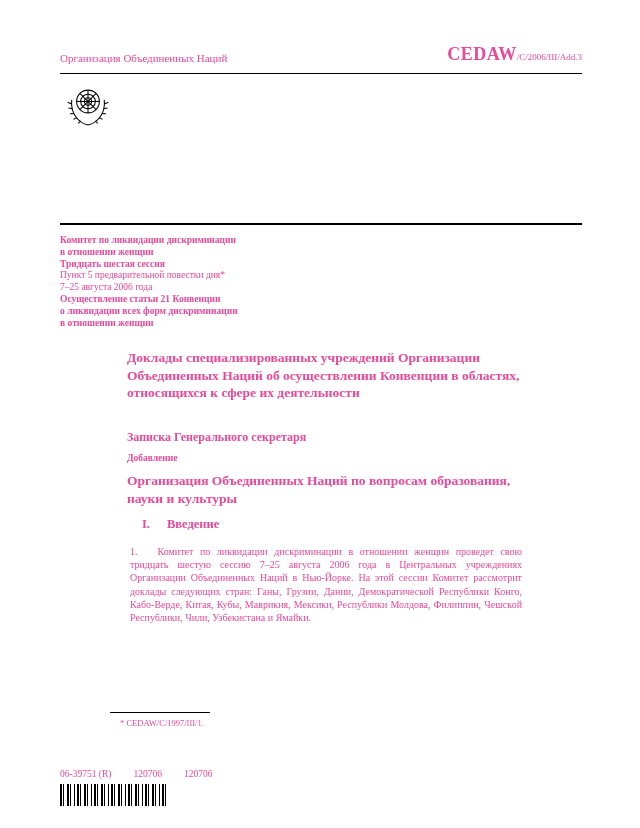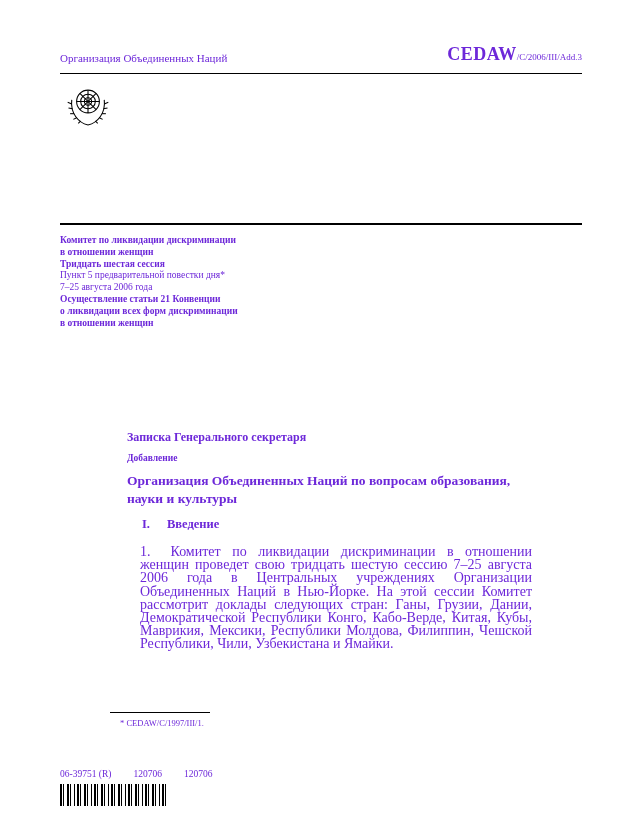--- a/index.html
+++ b/index.html
@@ -4,21 +4,21 @@
 <style>
   html, body { margin: 0; padding: 0; background: #888; }
   .page {
     position: relative;
     width: 640px;
     height: 828px;
     margin: 0 auto;
     background: #ffffff;
     outline: 1px solid #cccccc;
     font-family: "Liberation Serif", serif;
-    color: #6d28d9;
+    color: #ec4899;
     overflow: hidden;
   }
   
   .org-name {
     position: absolute; left: 60px; top: 52px;
     font-size: 11px;
   }
   .doc-symbol {
     position: absolute; right: 58px; top: 44px;
     text-align: right; white-space: nowrap;
@@ -65,22 +65,22 @@
   .agency-title {
     position: absolute; left: 127px; top: 472px; width: 390px;
     font-size: 13.5px; font-weight: bold; line-height: 17.5px;
   }
   .section-heading {
     position: absolute; left: 102px; top: 517px;
     font-size: 12.5px; font-weight: bold; margin-left: 40px;
   }
   .section-heading .num { display: inline-block; width: 25px; }
   .para {
-    position: absolute; left: 140px; top: 545px; width: 392px;
-    font-size: 14px; line-height: 13.2px; text-align: justify;
+    position: absolute; left: 130px; top: 545px; width: 392px;
+    font-size: 10px; line-height: 13.2px; text-align: justify;
   }
   .para .pnum { padding-right: 20px; }
   
   .footnote-rule {
     position: absolute; left: 110px; top: 712px;
     width: 100px; height: 1px; background: #000;
   }
   .footnote {
     position: absolute; left: 120px; top: 718px;
     font-size: 8.5px;
@@ -144,20 +144,21 @@
     <div class="b">Комитет по ликвидации дискриминации</div>
     <div class="b">в отношении женщин</div>
     <div class="b">Тридцать шестая сессия</div>
     <div>Пункт 5 предварительной повестки дня*</div>
     <div>7–25 августа 2006 года</div>
     <div class="b">Осуществление статьи 21 Конвенции</div>
     <div class="b">о ликвидации всех форм дискриминации</div>
     <div class="b">в отношении женщин</div>
   </div>
 
+  <div class="doc-title">Доклады специализированных учреждений Организации Объединенных Наций об осуществлении Конвенции в областях, относящихся к сфере их деятельности</div>
   <div class="doc-subtitle">Записка Генерального секретаря</div>
   <div class="doc-addendum">Добавление</div>
   <div class="agency-title">Организация Объединенных Наций по вопросам образования, науки и культуры</div>
 
   <div class="section-heading">
     <span class="num">I.</span><span>Введение</span>
   </div>
 
   <div class="para">
     <span class="pnum">1.</span><span>Комитет по ликвидации дискриминации в отношении женщин проведет свою тридцать шестую сессию 7–25 августа 2006 года в Центральных учреждениях Организации Объединенных Наций в Нью-Йорке. На этой сессии Комитет рассмотрит доклады следующих стран: Ганы, Грузии, Дании, Демократической Республики Конго, Кабо-Верде, Китая, Кубы, Маврикия, Мексики, Республики Молдова, Филиппин, Чешской Республики, Чили, Узбекистана и Ямайки.</span>

